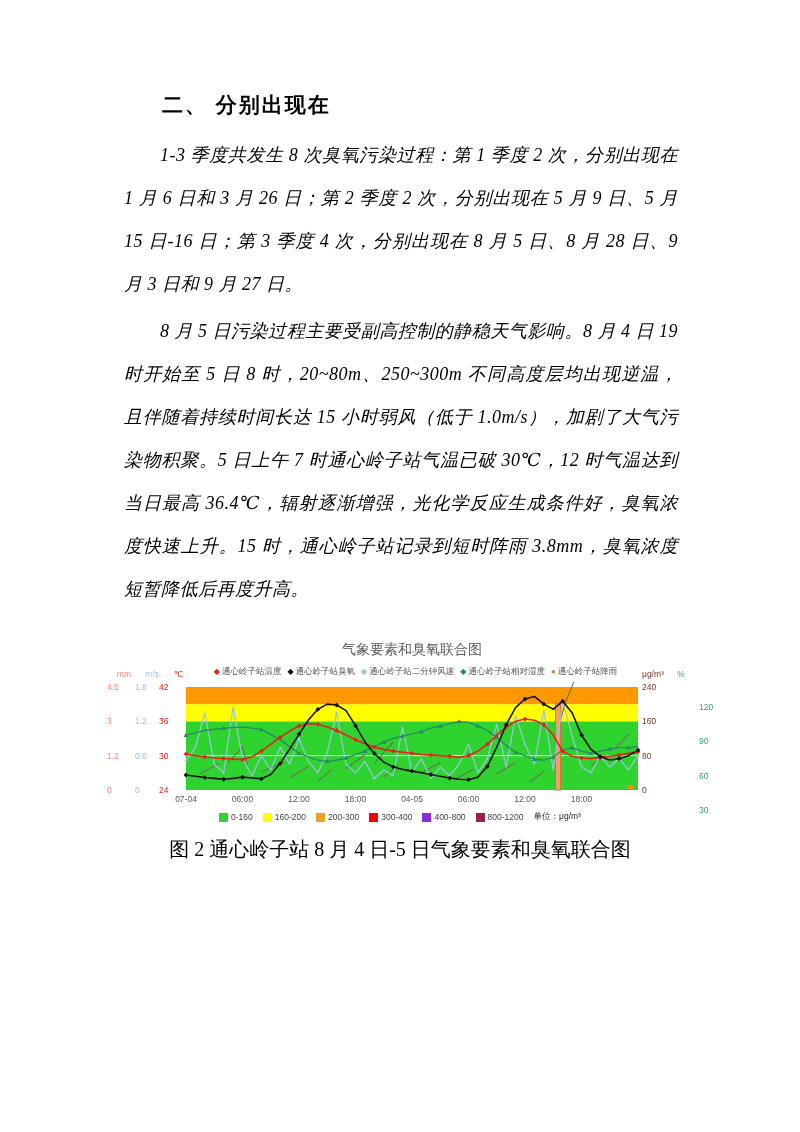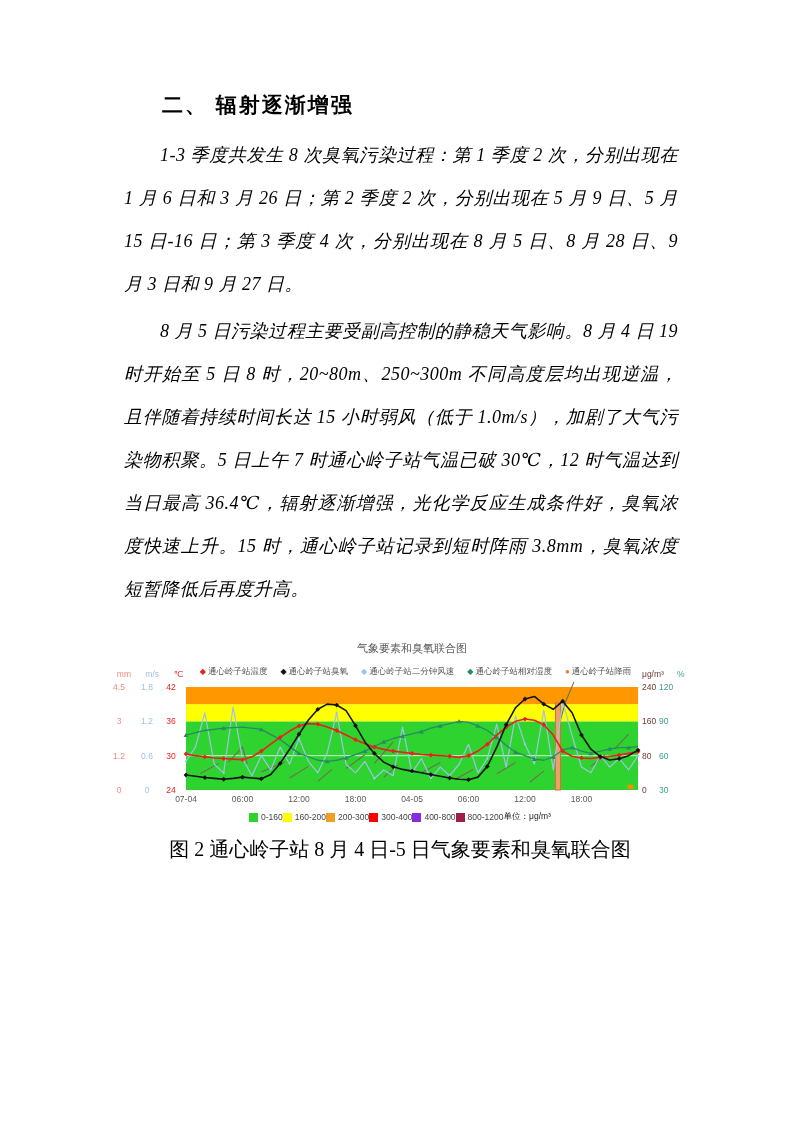--- a/index.html
+++ b/index.html
@@ -18,57 +18,57 @@
   .doc-para{
     font-size:18px;line-height:43px;margin:4px;text-align:justify;
     text-indent:2em;letter-spacing:0.5px;font-style:italic;
   }
   
   .chart{
     position:absolute;left:103px;top:641px;width:594px;height:190px;
     font-family:"Liberation Sans","DejaVu Sans",sans-serif;
   }
   .c-title{position:absolute;top:0;left:83px;width:452px;text-align:center;
-    font-size:11px;color:#595959;}
+    font-size:14px;color:#595959;}
   .c-legend{position:absolute;top:25px;left:60px;width:505px;display:flex;
-    justify-content:center;gap:13px;font-size:8.5px;color:#555;white-space:nowrap;}
+    justify-content:center;gap:6px;font-size:8.5px;color:#555;white-space:nowrap;}
   .c-legend .mk{margin-right:2px;font-size:8px;}
   .unit{position:absolute;top:28px;font-size:8.5px;}
   .u-mm{left:4px;width:24px;text-align:right;}
   .u-ms{left:32px;width:24px;text-align:right;}
   .u-c{left:56px;width:24px;text-align:right;}
   .u-ug{left:539px;}
   .u-pc{left:574px;}
   .tickcol{position:absolute;top:46px;height:103px;width:24px;font-size:8.5px;}
   .t-mm{left:4px;} .t-ms{left:32px;} .t-c{left:56px;}
-  .t-ug{left:539px;} .t-pc{left:556px;}
+  .t-ug{left:539px;} .t-pc{left:596px;margin-top:20px;}
   .tickcol span{position:absolute;left:0;width:100%;transform:translateY(-50%);
-    text-align:center;}
+    text-align:left;}
   .t-ug span,.t-pc span{text-align:left;}
   .tickcol span:nth-child(1){top:0;}
   .tickcol span:nth-child(2){top:33.33%;}
   .tickcol span:nth-child(3){top:66.67%;}
   .tickcol span:nth-child(4){top:100%;}
   #plot-svg{position:absolute;left:83px;top:46px;overflow:visible;}
   .x-ticks span{position:absolute;top:153px;transform:translateX(-50%);
     font-size:8.5px;color:#595959;white-space:nowrap;}
   .cat-legend{position:absolute;top:170px;left:0;width:100%;display:flex;
-    justify-content:center;align-items:center;gap:0;font-size:8.5px;color:#444;}
+    justify-content:center;align-items:center;gap:10px;font-size:8.5px;color:#444;}
   .cat-item{display:flex;align-items:center;gap:3px;}
   .sq{width:9px;height:9px;display:inline-block;}
   .cat-unit{color:#222;}
   
   .caption{position:absolute;top:836px;left:0;width:100%;text-align:center;
     font-size:20px;color:#000;}
 </style>
 </head>
 <body>
 
 <div class="content">
-  <h1 class="doc-heading">二、 辐射逐渐增强</h1>
+  <h1 class="doc-heading">二、 分别出现在</h1>
   <p class="doc-para">1-3 季度共发生 8 次臭氧污染过程：第 1 季度 2 次，分别出现在 1 月 6 日和 3 月 26 日；第 2 季度 2 次，分别出现在 5 月 9 日、5 月 15 日-16 日；第 3 季度 4 次，分别出现在 8 月 5 日、8 月 28 日、9 月 3 日和 9 月 27 日。</p>
   <p class="doc-para">8 月 5 日污染过程主要受副高控制的静稳天气影响。8 月 4 日 19 时开始至 5 日 8 时，20~80m、250~300m 不同高度层均出现逆温，且伴随着持续时间长达 15 小时弱风（低于 1.0m/s），加剧了大气污染物积聚。5 日上午 7 时通心岭子站气温已破 30℃，12 时气温达到当日最高 36.4℃，辐射逐渐增强，光化学反应生成条件好，臭氧浓度快速上升。15 时，通心岭子站记录到短时阵雨 3.8mm，臭氧浓度短暂降低后再度升高。</p>
 </div>
 
 <div class="chart">
   <div class="c-title">气象要素和臭氧联合图</div>
 
   <div class="c-legend">
     <span class="leg-item"><span class="mk" style="color: rgb(232, 33, 29);">◆</span><span>通心岭子站温度</span></span>
     <span class="leg-item"><span class="mk" style="color: rgb(20, 20, 20);">◆</span><span>通心岭子站臭氧</span></span>

